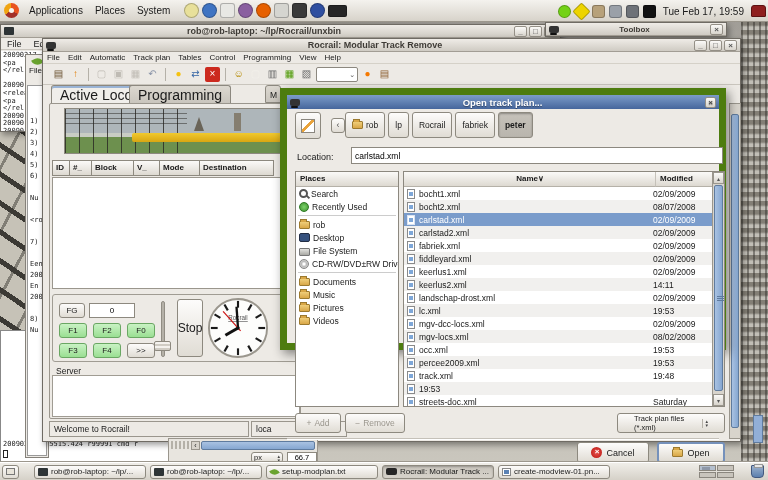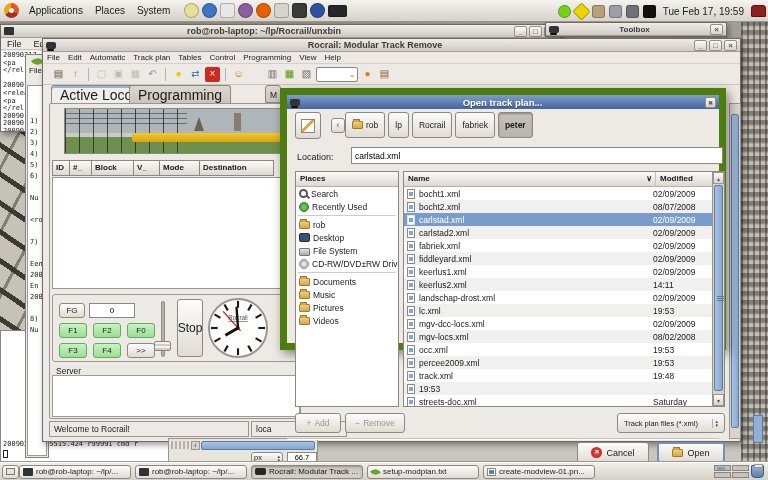--- a/index.html
+++ b/index.html
@@ -127,44 +127,44 @@
   .icf::before{content:"";position:absolute;top:-3px;left:0;width:5px;height:2px;background:#d9a747;border:1px solid #9c7a2f;border-bottom:none}
   .pi.search-icon{width:9px;height:9px;border:2px solid #555;border-radius:50%;position:relative}
   .pi.search-icon::after{content:"";position:absolute;left:5px;top:5px;width:4px;height:2px;background:#555;transform:rotate(45deg)}
   .pi.recent-icon{width:10px;height:10px;background:radial-gradient(#7cd46a,#3c8f2e);border:1px solid #2d7a22;border-radius:50%}
   .pi.desktop-icon{width:11px;height:9px;background:#35517e;border:1px solid #222d44;border-radius:2px}
   .pi.drive-icon{width:11px;height:8px;background:linear-gradient(#e3e3e0,#a9a9a4);border:1px solid #777;border-radius:1px;margin-top:2px}
   .pi.cd-drive-icon{width:10px;height:10px;background:radial-gradient(circle,#fff 15%,#bbb 45%,#e2e2de);border:1px solid #888;border-radius:50%}
   .files{position:absolute;left:116px;top:76px;width:322px;height:236px;background:#fff;border:1px solid #8c887f;overflow:hidden}
   .fhead{display:flex;height:15px}
   .fhcell{background:linear-gradient(#fbfaf8,#ddd9d1);border-bottom:1px solid #b5b1a8;border-right:1px solid #c5c1b9;font-size:8px;font-weight:bold;line-height:14px;padding-left:4px;display:flex;align-items:center}
-  .fhname{width:252px;justify-content:space-between;padding-right:3px}
+  .fhname{width:252px;justify-content:center;padding-right:3px}
   .fhmod{width:58px}
   .frows{position:absolute;left:0;top:15px;width:310px}
   .frow{display:flex;align-items:center;height:13px;font-size:8.5px;padding-left:3px;gap:4px;white-space:nowrap}
   .frow.alt{background:#f1f0ee}
   .frow.sel{background:#7a9ccb;color:#fff}
   .frow.sel .i-page{border-color:#dbe4f2}
   .fname{width:230px;overflow:hidden}
   .i-page{width:8px;height:10px;background:#fff;border:1px solid #8a8a8a;position:relative;flex:0 0 auto}
   .i-page::after{content:"";position:absolute;left:1px;top:2px;width:4px;height:4px;background:#7ea7d8}
   .fscroll{position:absolute;right:0;top:0;width:12px;height:234px;background:#d8d4cc;border-left:1px solid #9a968d;font-size:6px;text-align:center;color:#555}
   .fscroll .sarr{height:12px;line-height:12px;border:1px solid #9a968d;background:linear-gradient(#fbfaf8,#d8d4cc)}
   .fscroll .sarr.down{position:absolute;bottom:0;left:0;right:0}
   .fscroll .sthumb{position:absolute;left:1px;top:13px;width:9px;height:206px;background:linear-gradient(90deg,#a9c2e2,#86a7d1);border:1px solid #5f7b9e;border-radius:2px}
   .fscroll .sgrip{position:absolute;left:2px;top:110px;width:7px;height:5px;background:repeating-linear-gradient(180deg,#5f7b9e 0 1px,transparent 1px 2px)}
   .dabtn{position:absolute;top:318px;height:20px;display:flex;align-items:center;gap:3px;justify-content:center;font-size:8.5px;color:#9a968d}
-  .filtercombo{position:absolute;left:330px;top:318px;width:108px;height:20px;display:flex;align-items:center;font-size:7.5px;padding:0 6px;justify-content:space-between}
+  .filtercombo{position:absolute;left:330px;top:318px;width:108px;height:20px;display:flex;align-items:center;font-size:7.5px;padding:0 16px;justify-content:space-between}
   .spincol{display:flex;flex-direction:column;font-size:5px;line-height:4.5px;color:#444;border-left:1px solid #b5b1a8;padding-left:2px}
   .dsep{position:absolute;left:0;top:343px;width:100%;height:1px;background:#c5c1b9;box-shadow:0 1px 0 #fff}
   .dbtn{position:absolute;top:347px;height:21px;display:flex;align-items:center;justify-content:center;gap:4px;font-size:9px}
   .dbtn.default{border:2px solid #7591bb}
   .i-cancel{width:11px;height:11px;border-radius:50%;background:radial-gradient(#e85752,#b80f0a);color:#fff;font-size:8px;line-height:10px;text-align:center;font-weight:bold}
   
-  .taskbar{position:absolute;left:0;top:462px;width:768px;height:18px;background:linear-gradient(#f0eee9,#d5d1c8);border-top:1px solid #fff;box-shadow:0 -1px 0 #9c978d;z-index:40;display:flex;align-items:center;gap:0;padding:0 2px}
+  .taskbar{position:absolute;left:0;top:462px;width:768px;height:18px;background:linear-gradient(#f0eee9,#d5d1c8);border-top:1px solid #fff;box-shadow:0 -1px 0 #9c978d;z-index:40;display:flex;align-items:center;gap:15px;padding:0 2px}
   .sdesk{width:17px;height:14px;display:flex;align-items:center;justify-content:center}
   .i-desk{width:9px;height:7px;background:#e8e4da;border:1px solid #777}
   .tbtn{width:112px;height:14px;display:flex;align-items:center;gap:3px;font-size:8px;padding:0 3px;overflow:hidden;white-space:nowrap}
   .tbtn.active{background:linear-gradient(#c9c5bd,#d6d2ca);box-shadow:inset 0 1px 2px rgba(0,0,0,.25)}
   .tb-terminal{width:10px;height:8px;background:#2e3436;border-radius:1px;flex:0 0 auto}
   .tb-leaf{width:9px;height:6px;background:#6aa32f;border-radius:0 6px 0 6px;transform:rotate(-25deg);flex:0 0 auto}
   .tb-train{width:11px;height:7px;background:#262626;border-radius:2px;flex:0 0 auto}
   .tb-image{width:9px;height:8px;background:#fff;border:1px solid #888;flex:0 0 auto;position:relative}
   .tb-image::after{content:"";position:absolute;left:1px;top:1px;width:5px;height:4px;background:#5b82b4}
   .pager{margin-left:auto;display:grid;grid-template-columns:17px 17px;grid-template-rows:6px 6px;gap:1px}
@@ -629,27 +629,27 @@
     </div>
   <div id="taskbar-list" style="display:flex;gap:4px">
       <div class="tbtn btn">
         <span class="tb-terminal"></span>
         <span>rob@rob-laptop: ~/lp/...</span>
       </div>
       <div class="tbtn btn">
         <span class="tb-terminal"></span>
         <span>rob@rob-laptop: ~/lp/...</span>
       </div>
+      <div class="tbtn btn">
+        <span class="tb-leaf"></span>
+        <span>setup-modplan.txt</span>
+      </div>
       <div class="tbtn btn active">
         <span class="tb-train"></span>
         <span>Rocrail: Modular Track ...</span>
-      </div>
-      <div class="tbtn btn">
-        <span class="tb-leaf"></span>
-        <span>setup-modplan.txt</span>
       </div>
       <div class="tbtn btn">
         <span class="tb-image"></span>
         <span>create-modview-01.pn...</span>
       </div>
     </div>
   <div class="pager">
     <div class="active"></div>
     <div></div>
     <div></div>

